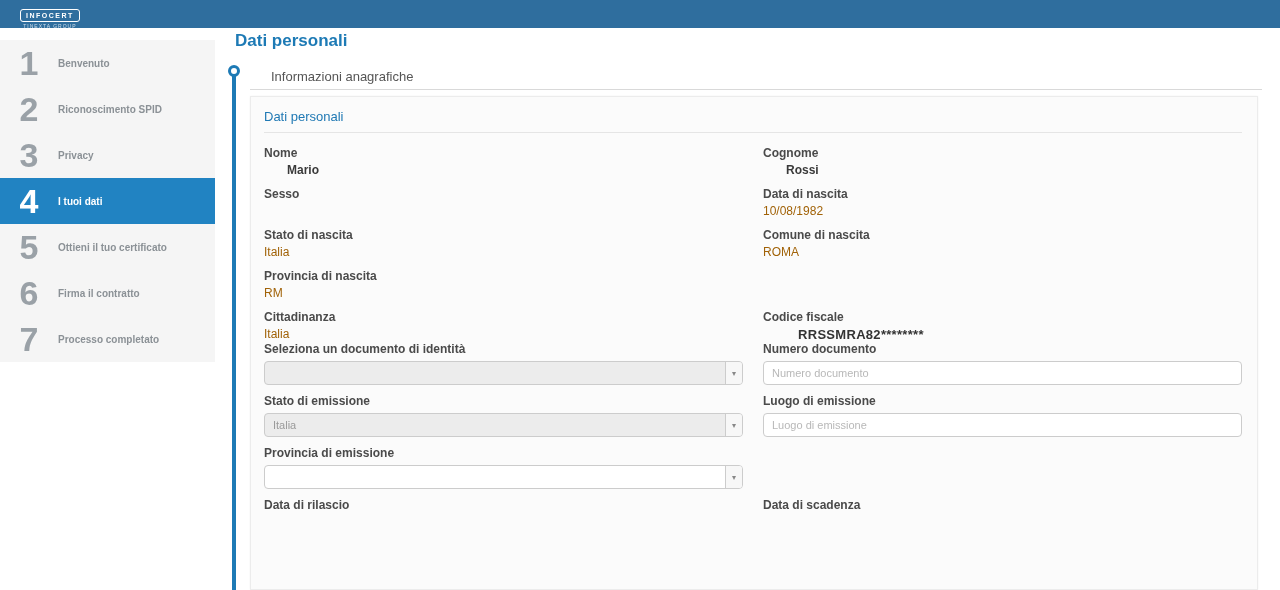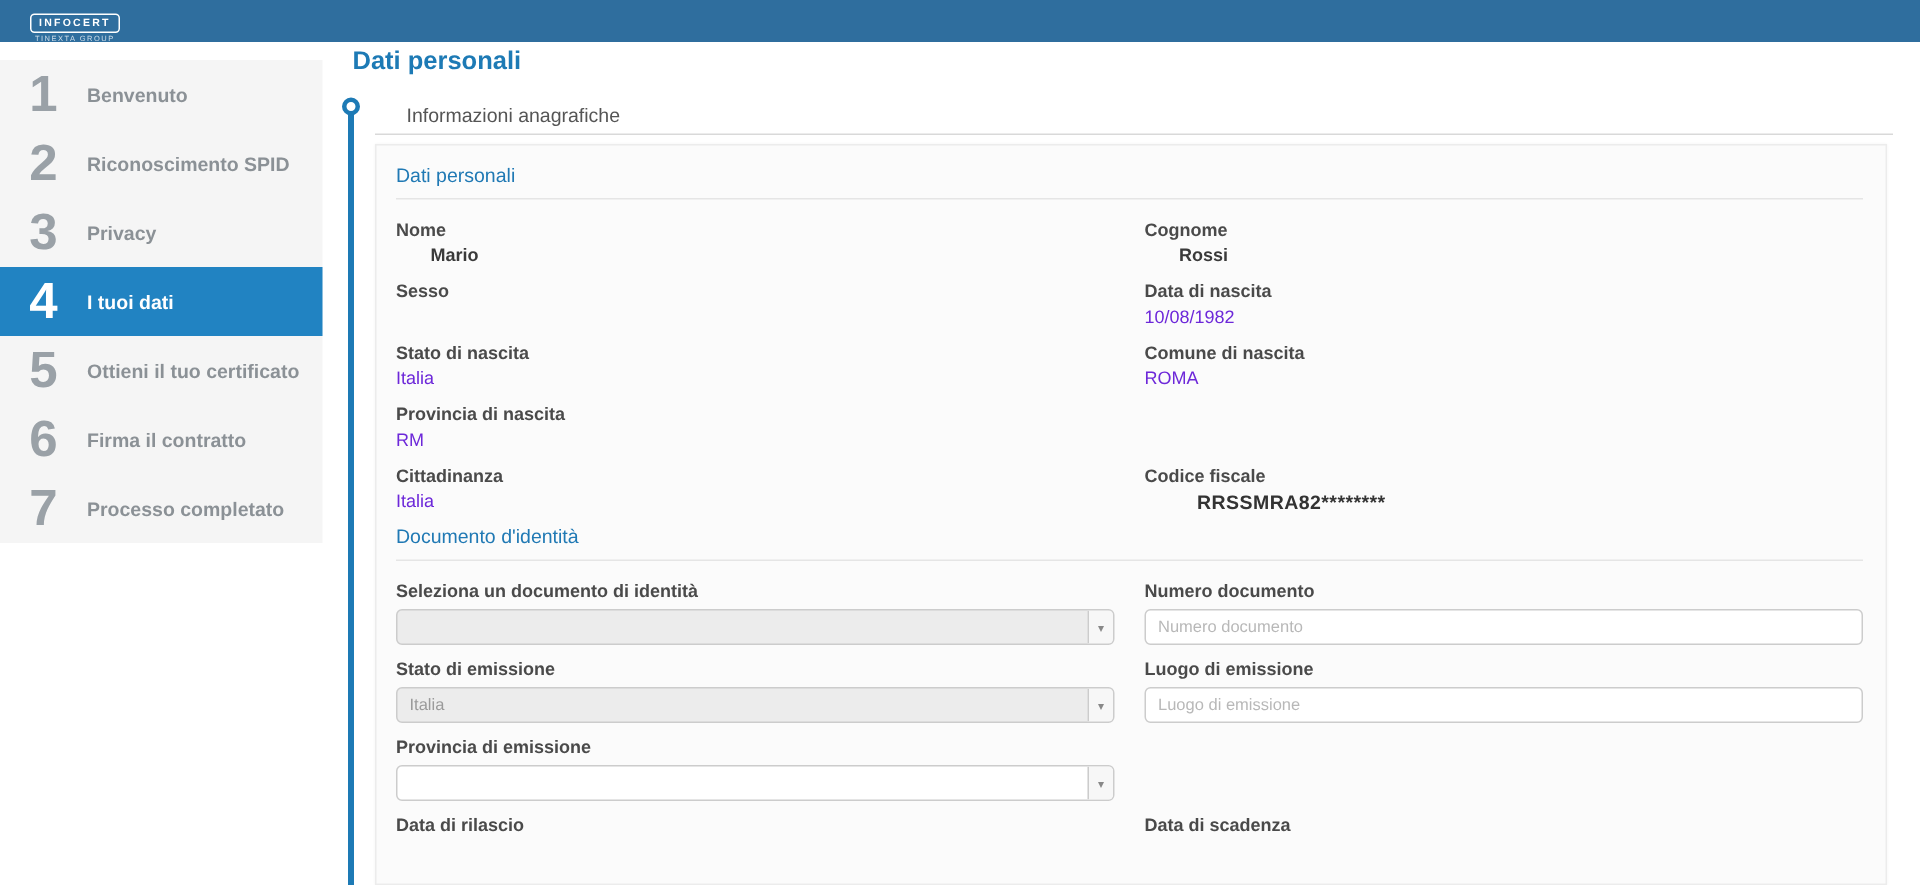--- a/index.html
+++ b/index.html
@@ -15,21 +15,21 @@
               letter-spacing:1.5px; line-height:9px; }
   .logo-sub { font-size:5px; letter-spacing:1px; opacity:.75; margin-top:1px; }
 
   
   .sidebar { position:absolute; left:0; top:40px; width:215px; height:322px;
              background:#f5f5f5; }
   .side-item { height:46px; display:flex; align-items:center; padding-left:12px;
                cursor:pointer; }
   .side-item .num { width:34px; text-align:center; font-size:34px;
                     font-weight:600; color:#9aa1a7; line-height:34px; }
-  .side-item .lbl { margin-left:12px; font-size:13px; font-weight:bold;
+  .side-item .lbl { margin-left:12px; font-size:10px; font-weight:bold;
                     color:#8b9196; }
   .side-item.active { background:#2183c2; }
   .side-item.active .num, .side-item.active .lbl { color:#fff; }
 
   
   .page-title { position:absolute; left:235px; top:31px; font-size:17px;
                 font-weight:bold; color:#1d7ab5; }
   .timeline-dot { position:absolute; left:228px; top:65px; width:12px; height:12px;
                   border:3px solid #1d7ab5; border-radius:50%; background:#fff;
                   z-index:2; }
@@ -46,21 +46,21 @@
            box-shadow:0 0 2px rgba(0,0,0,.05); padding:12px 15px 0 13px;
            overflow:hidden; }
   .section-title { font-size:13px; color:#2079b4; padding-bottom:8px;
                    border-bottom:1px solid #e5e5e5; margin-bottom:13px; }
   .grid { display:grid; grid-template-columns:1fr 1fr; column-gap:20px;
           row-gap:9px; }
   .fieldblock { min-height:32px; }
   .flabel { font-size:12px; font-weight:bold; color:#4a4a4a; margin-bottom:3px; }
   .fvalue { font-size:12px; min-height:15px; }
   .value-dark { color:#3a3a3a; font-weight:600;padding-left:23px; }
-  .value-muted { color:#6d28d9; font-weight:400; }
+  .value-muted { color:#a16207; font-weight:400; }
   .value-cf { color:#333; font-weight:bold; font-size:13px; letter-spacing:.3px;padding-left:35px; }
 
   .doc-title { margin-top:8px; }
 
   .formblock { margin-bottom:0; }
   .formblock .flabel { margin-bottom:5px; }
 
   
   .selectbox { display:flex; height:24px; border:1px solid #ccc;
                border-radius:4px; overflow:hidden; background:#fff; cursor:pointer; }
@@ -165,21 +165,20 @@
     <div class="fieldblock">
       <div class="flabel">Cittadinanza</div>
       <div class="fvalue value-muted">Italia</div>
     </div>
     <div class="fieldblock">
       <div class="flabel">Codice fiscale</div>
       <div class="fvalue value-cf">RRSSMRA82********</div>
     </div>
   </div>
 
-  <div class="section-title doc-title">Documento d'identità</div>
 
   <div class="grid">
 
     <div class="formblock">
       <div class="flabel">Seleziona un documento di identità</div>
       <div class="selectbox gray">
         <span class="sel-val"></span>
         <span class="sel-caret">▾</span>
       </div>
     </div>

